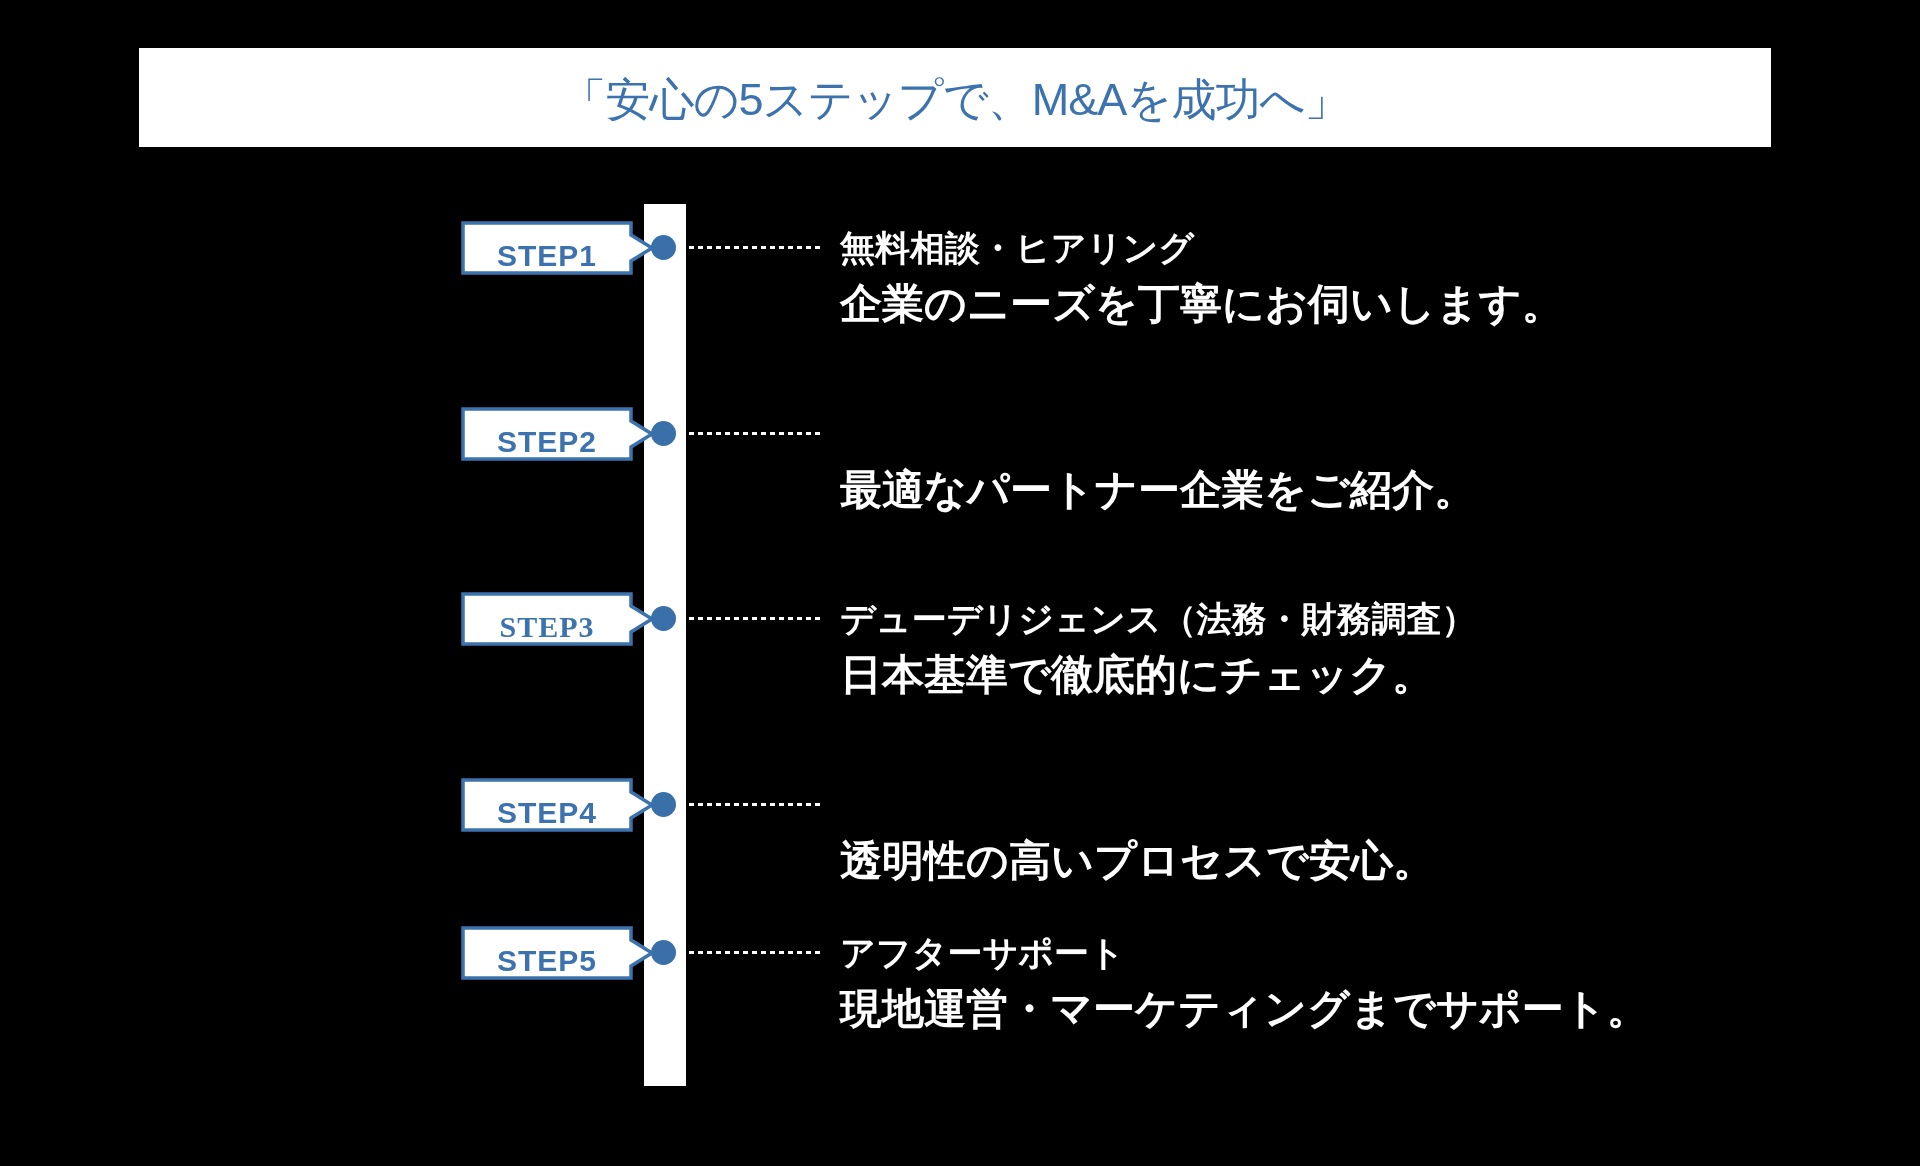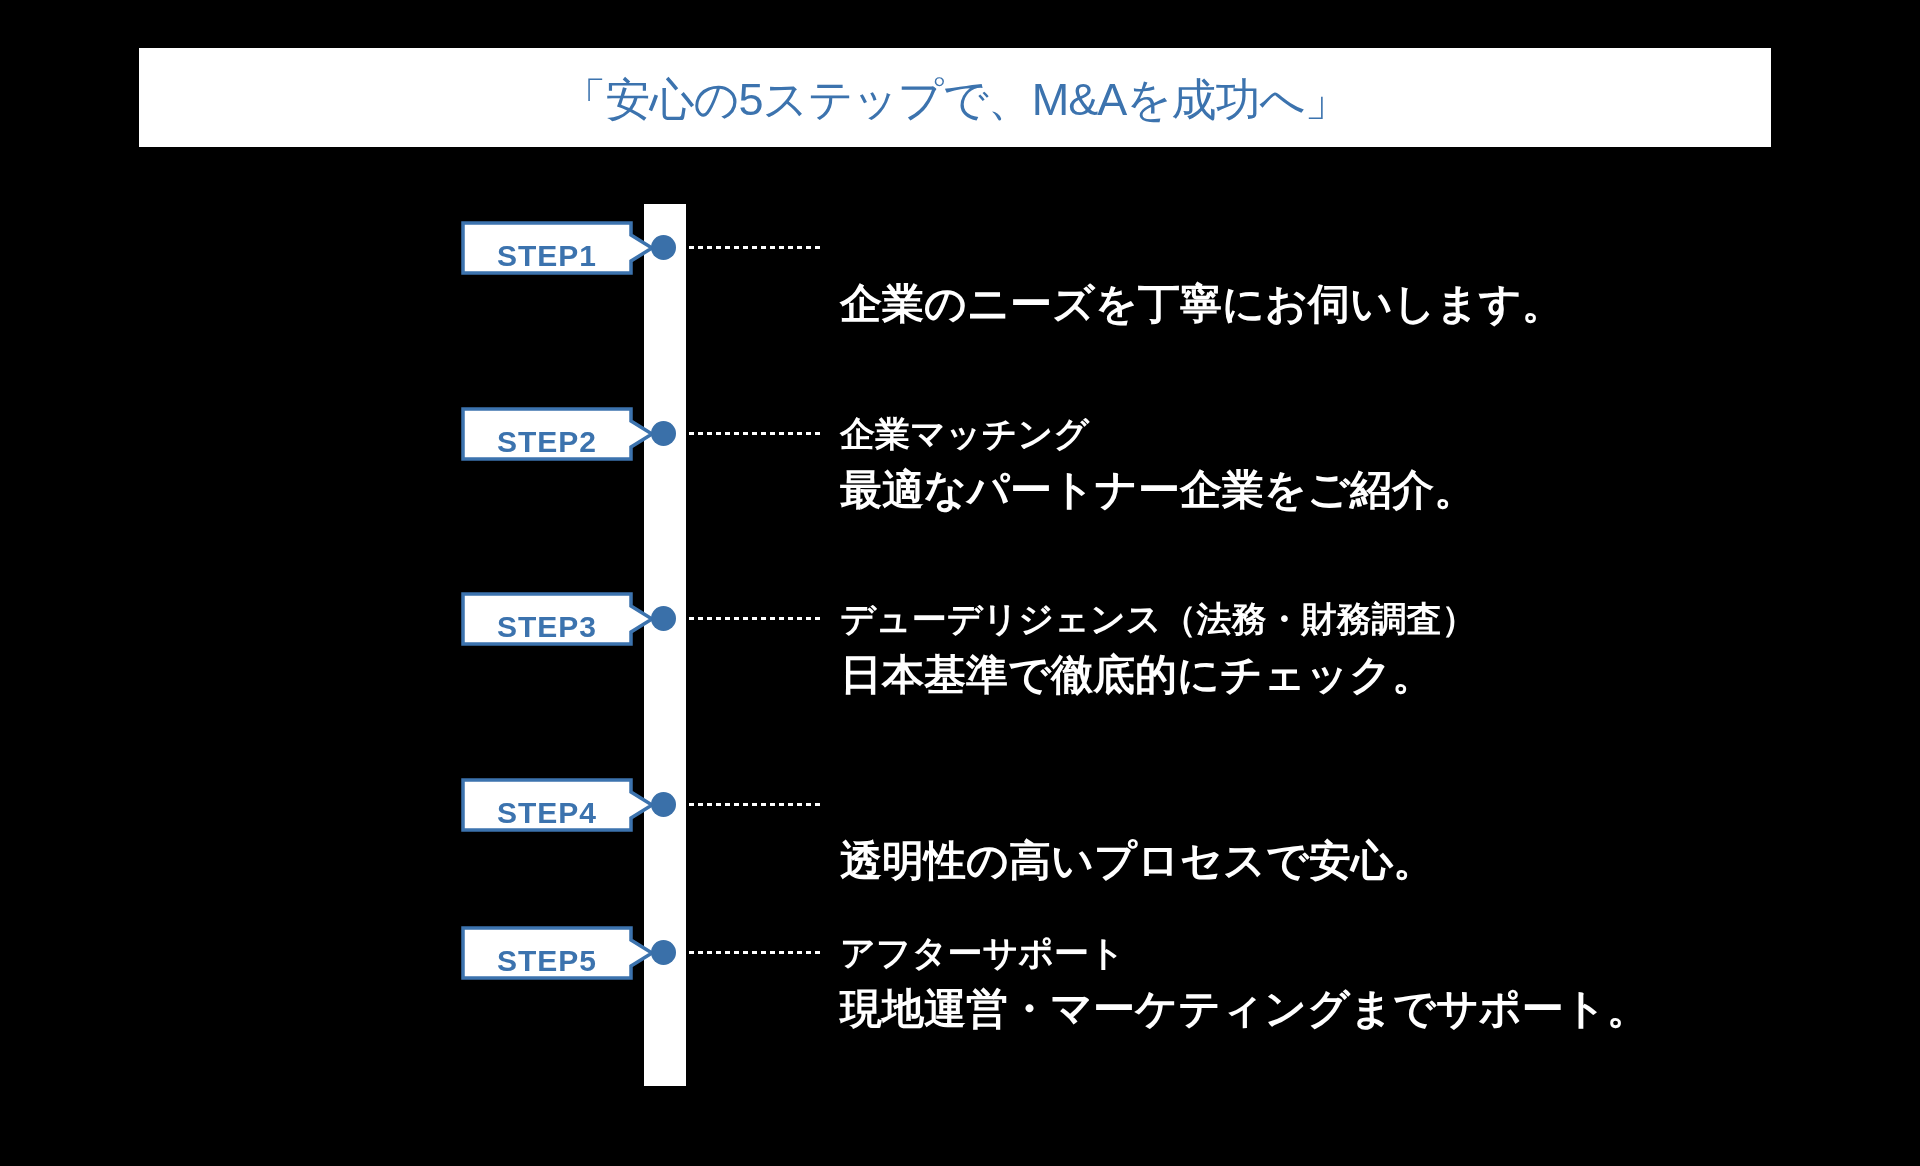--- a/index.html
+++ b/index.html
@@ -33,21 +33,21 @@
   .timeline-bar{
     position:absolute;left:644px;top:204px;width:42px;height:882px;
     background:var(--white);
     z-index:1;
   }
   
   .step-row{
     position:absolute;left:0;width:1920px;height:130px;
     z-index:2;
   }
-  .row-1{top:183px;} .row-2{top:369px;} .row-3{top:554px;} .row-4{top:740px;} .row-5{top:888px;}
+  .row-1{top:183px;} .row-2{top:369px;} .row-3{top:554px;font-family:Liberation Serif, serif;} .row-4{top:740px;} .row-5{top:888px;}
 
   .callout-svg{
     position:absolute;left:461px;top:37px;width:196px;height:56px;
     display:block;
   }
   .callout-svg polygon{
     fill:var(--white);
     stroke:var(--accent);
     stroke-width:3.5;
     stroke-linejoin:miter;
@@ -96,31 +96,31 @@
 
   <div class="timeline-bar"></div>
 
   <div class="step-row row-1">
     <svg class="callout-svg" viewBox="0 0 196 56">
       <polygon points="2,3 170,3 170,15 191,28 170,41 170,53 2,53"></polygon>
     </svg>
     <span class="step-label">STEP1</span>
     <span class="timeline-dot"></span>
     <span class="dotted-connector"></span>
+    <div class="step-title">無料相談・ヒアリング</div>
     <div class="step-desc">企業のニーズを丁寧にお伺いします。</div>
   </div>
 
   <div class="step-row row-2">
     <svg class="callout-svg" viewBox="0 0 196 56">
       <polygon points="2,3 170,3 170,15 191,28 170,41 170,53 2,53"></polygon>
     </svg>
     <span class="step-label">STEP2</span>
     <span class="timeline-dot"></span>
     <span class="dotted-connector"></span>
-    <div class="step-title">企業マッチング</div>
     <div class="step-desc">最適なパートナー企業をご紹介。</div>
   </div>
 
   <div class="step-row row-3">
     <svg class="callout-svg" viewBox="0 0 196 56">
       <polygon points="2,3 170,3 170,15 191,28 170,41 170,53 2,53"></polygon>
     </svg>
     <span class="step-label">STEP3</span>
     <span class="timeline-dot"></span>
     <span class="dotted-connector"></span>

